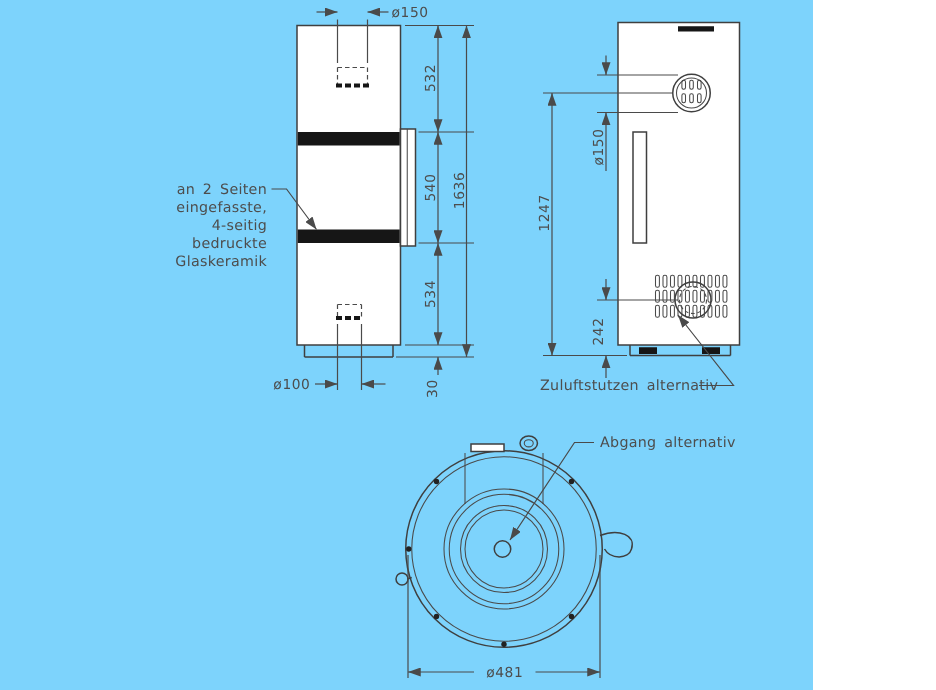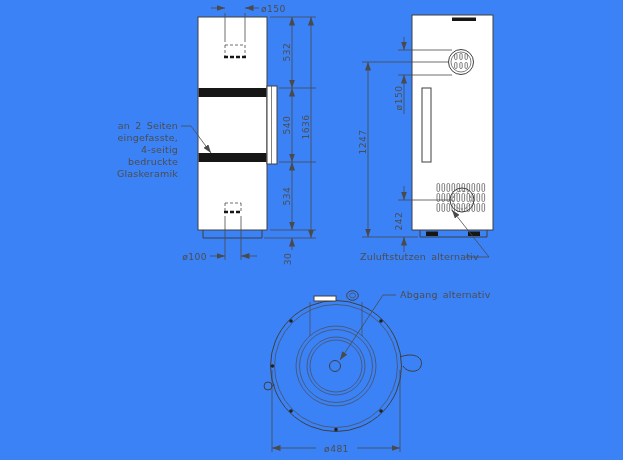--- a/index.html
+++ b/index.html
@@ -1,16 +1,16 @@
 <!DOCTYPE html>
 <html><head>
 <meta charset="utf-8">
 <style>
   html,body{margin:0;padding:0;background:#fff;}
-  .stage{position:relative;width:623px;height:460px;background:#3b82f6;overflow:hidden;
+  .stage{position:relative;width:542px;height:460px;background:#7dd3fc;overflow:hidden;
          font-family:"DejaVu Sans",sans-serif;}
   svg{position:absolute;left:0;top:0;}
   text{fill:#4d4d4d;font-family:"DejaVu Sans",sans-serif;}
   .dimtxt{font-size:9.2px;letter-spacing:.4px;}
   .lbltxt{font-size:9.5px;letter-spacing:.2px;word-spacing:2px;}
   .ln{stroke:#3f3f3f;stroke-width:1;fill:none;}
   .thin{stroke:#4a4a4a;stroke-width:.7;fill:none;}
   .dim{stroke:#4a4a4a;stroke-width:.8;fill:none;}
   .dash{stroke:#4a4a4a;stroke-width:.8;fill:none;stroke-dasharray:3 2;}
   .thickdash{stroke:#161616;stroke-width:2.6;fill:none;stroke-dasharray:4 2;}

